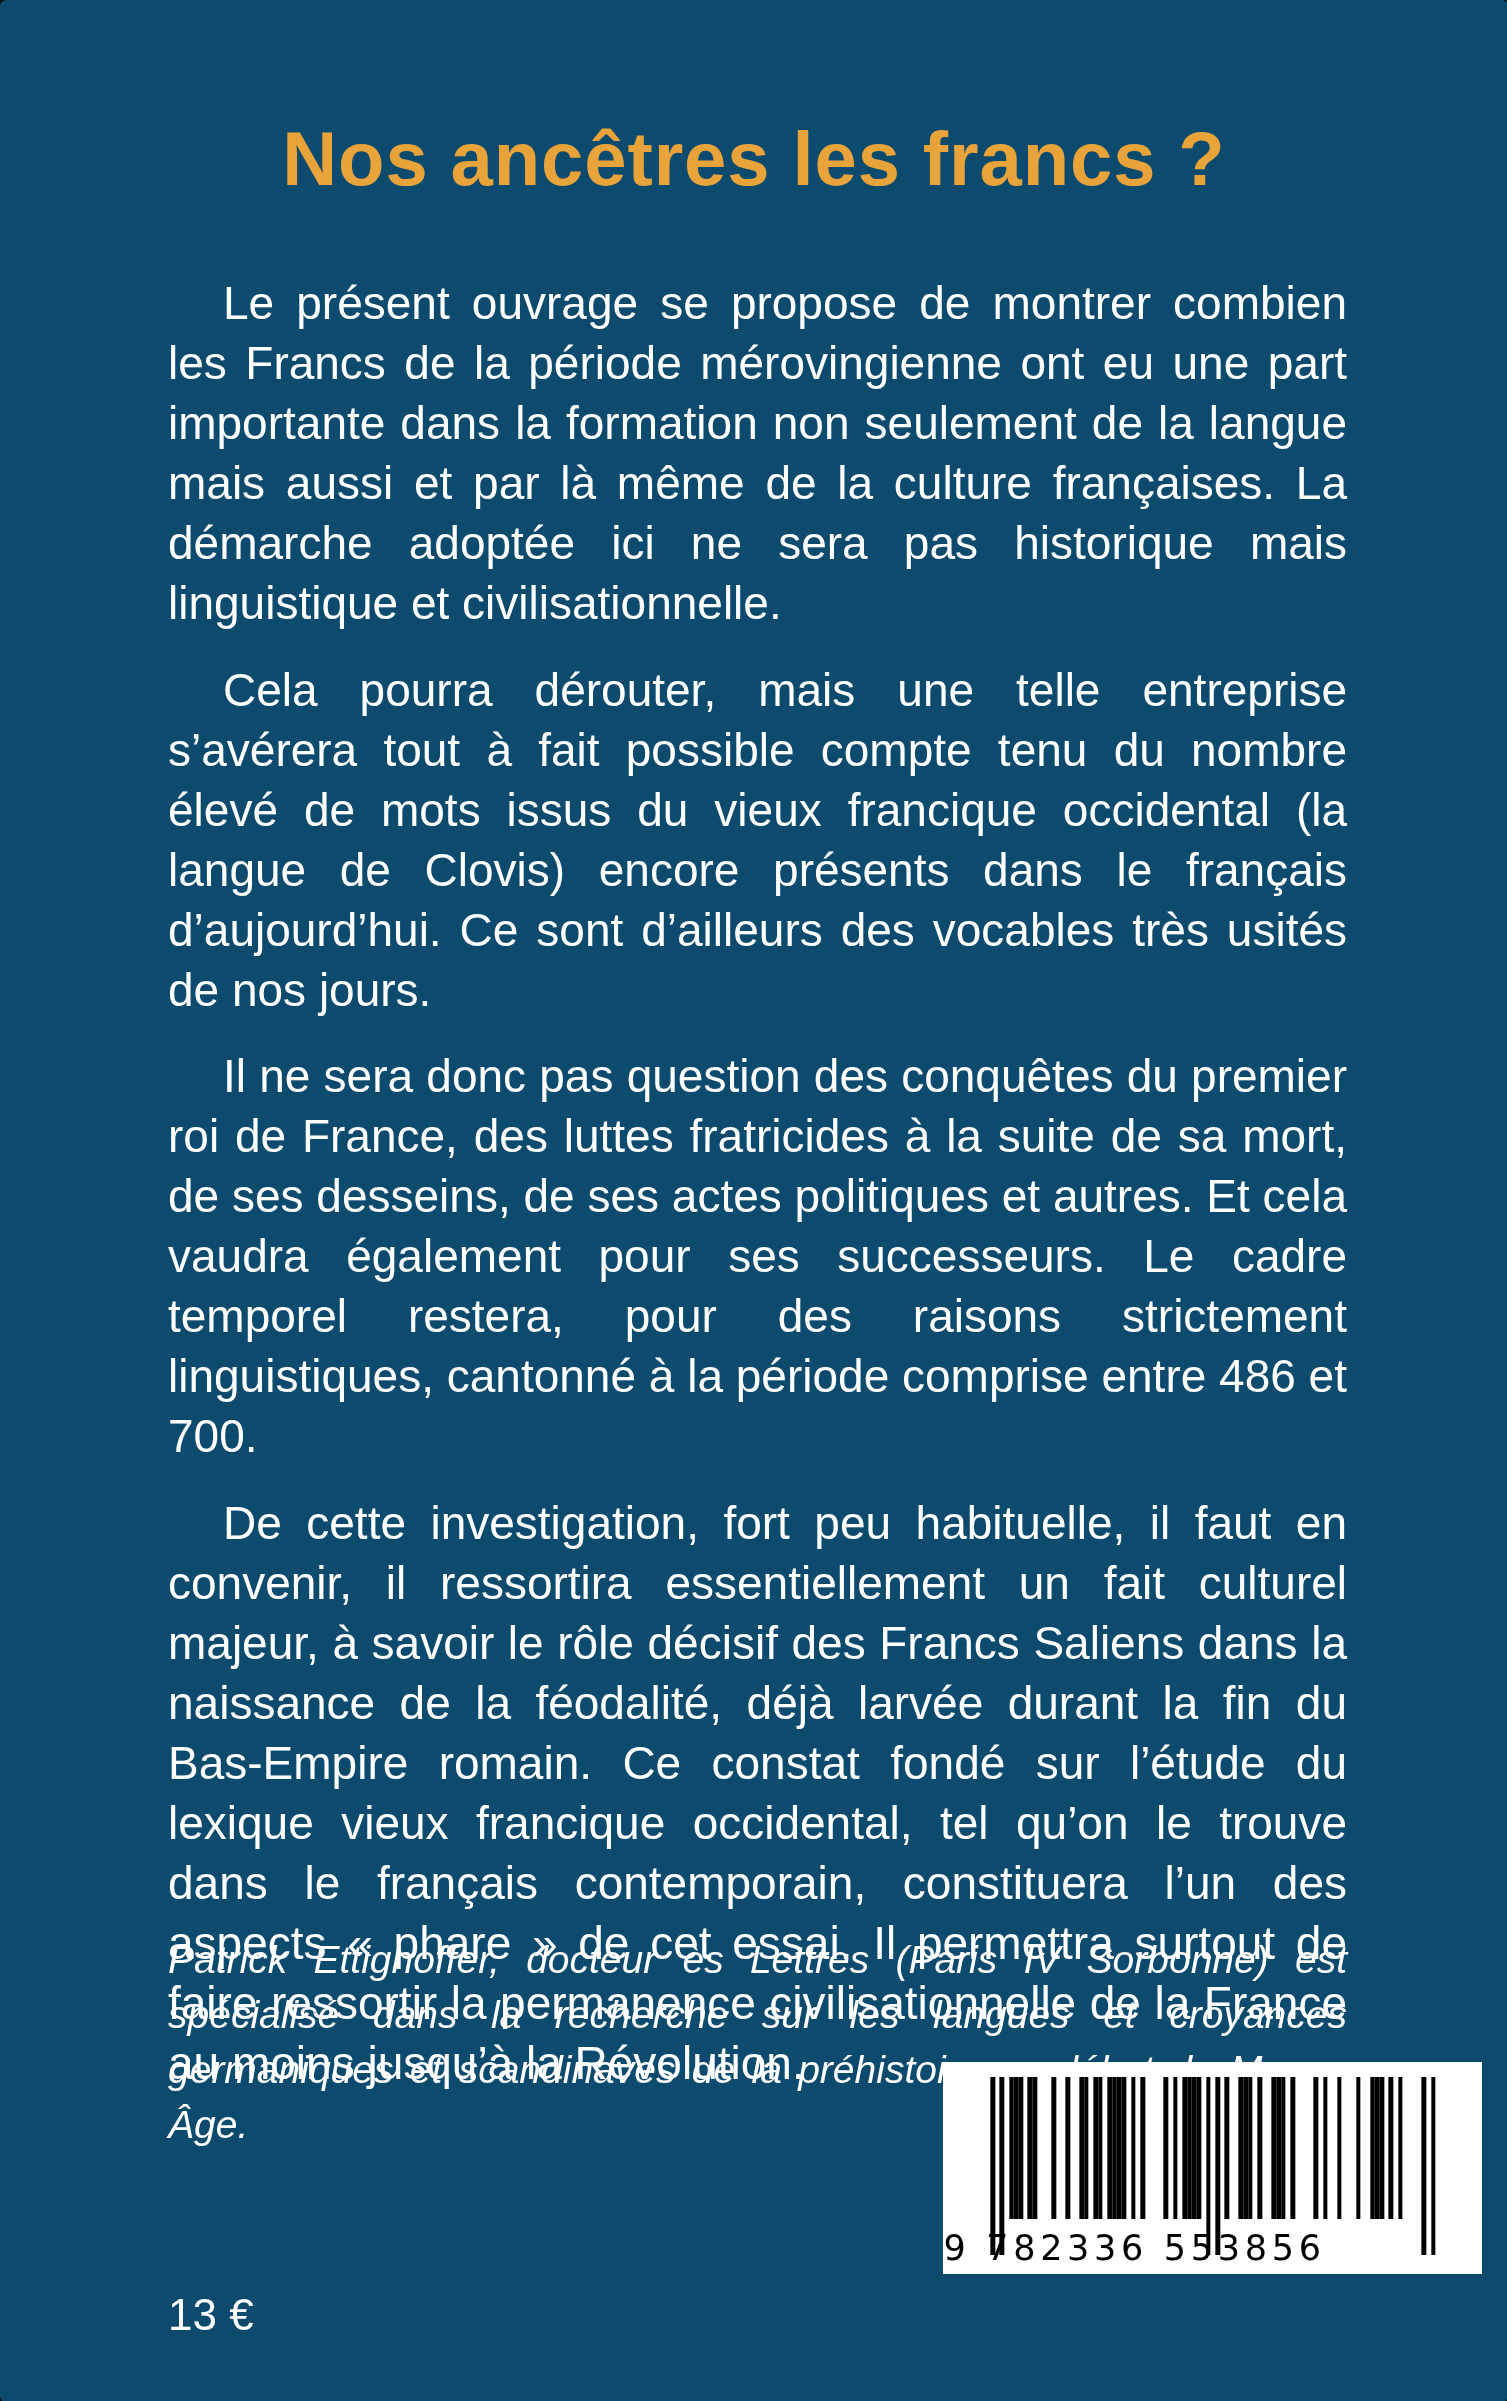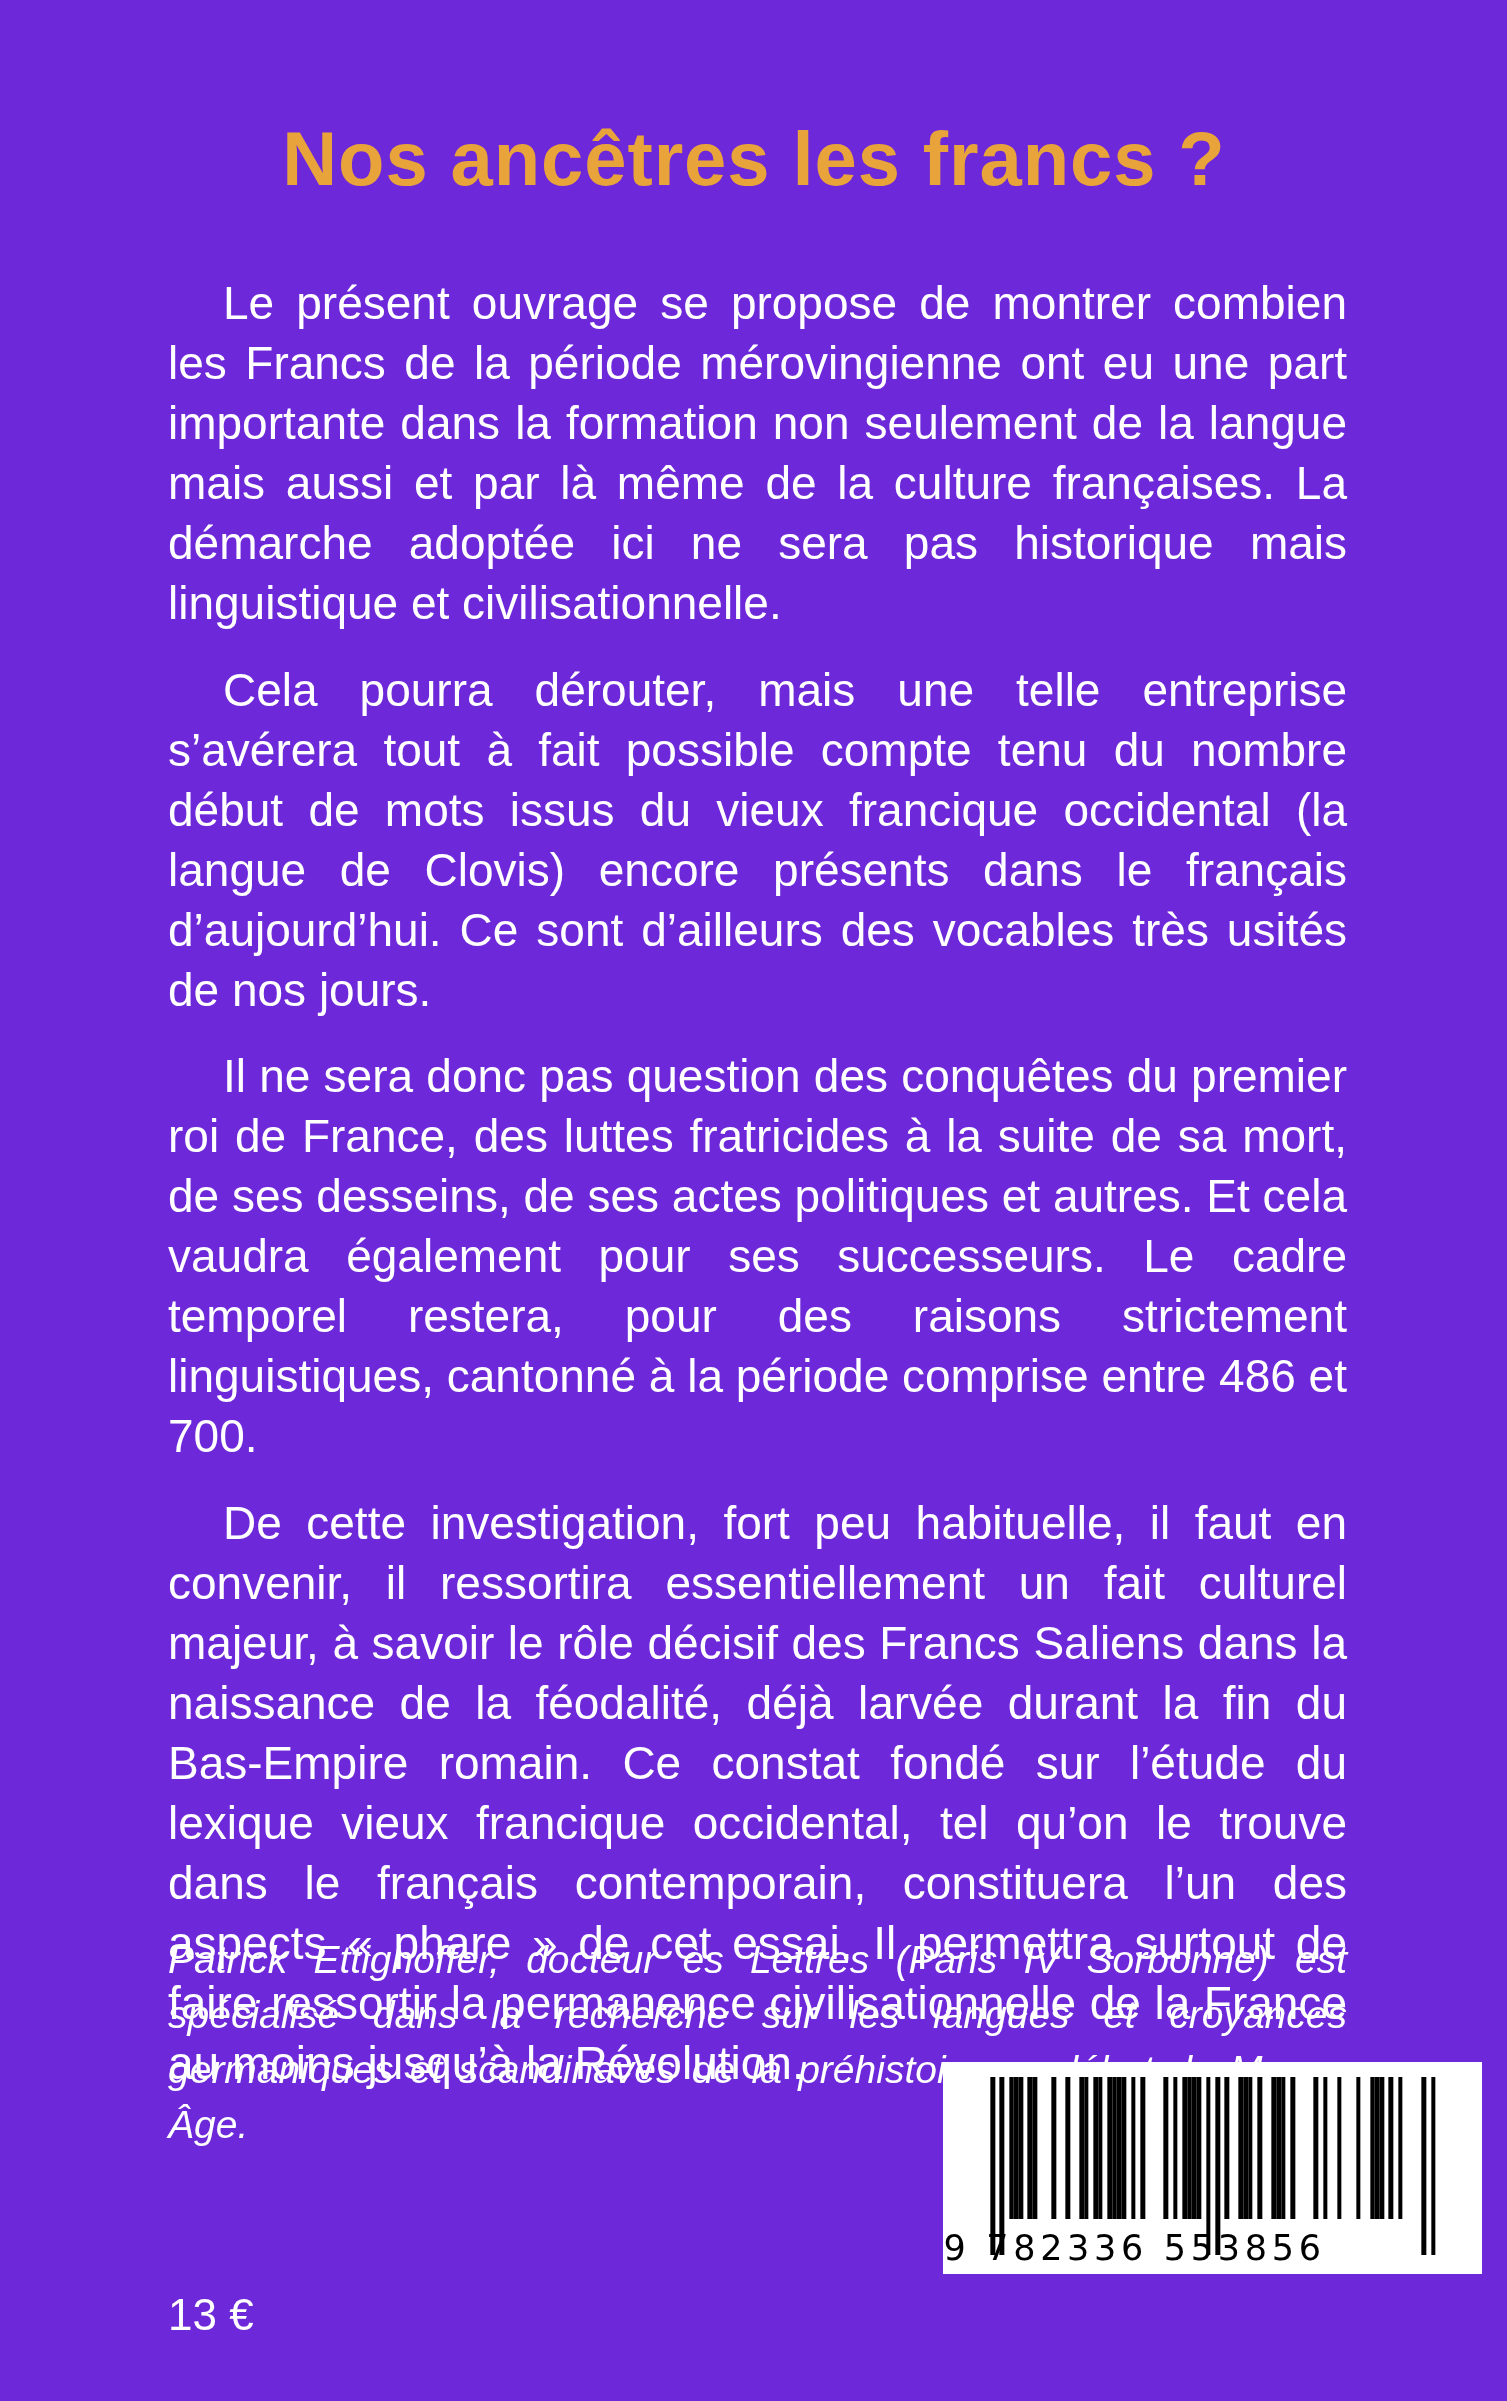--- a/index.html
+++ b/index.html
@@ -106,27 +106,27 @@
     position: absolute;
     top: 2290px;
     left: 168px;
     color: #ffffff;
     font-size: 44px;
   }
 </style>
 </head>
 <body>
 
-<div class="page" style="background: #6d28d9;">
+<div class="page" style="background: #0c4a6e; border-radius: 6px;">
 
   <h1 class="title" style="color: rgb(232, 163, 59);">Nos ancêtres les francs ?</h1>
 
   <div class="body-text">
     <p>Le présent ouvrage se propose de montrer combien les Francs de la période mérovingienne ont eu une part importante dans la formation non seulement de la langue mais aussi et par là même de la culture françaises. La démarche adoptée ici ne sera pas historique mais linguistique et civilisationnelle.</p>
-    <p>Cela pourra dérouter, mais une telle entreprise s’avérera tout à fait possible compte tenu du nombre début de mots issus du vieux francique occidental (la langue de Clovis) encore présents dans le français d’aujourd’hui. Ce sont d’ailleurs des vocables très usités de nos jours.</p>
+    <p>Cela pourra dérouter, mais une telle entreprise s’avérera tout à fait possible compte tenu du nombre élevé de mots issus du vieux francique occidental (la langue de Clovis) encore présents dans le français d’aujourd’hui. Ce sont d’ailleurs des vocables très usités de nos jours.</p>
     <p>Il ne sera donc pas question des conquêtes du premier roi de France, des luttes fratricides à la suite de sa mort, de ses desseins, de ses actes politiques et autres. Et cela vaudra également pour ses successeurs. Le cadre temporel restera, pour des raisons strictement linguistiques, cantonné à la période comprise entre 486 et 700.</p>
     <p>De cette investigation, fort peu habituelle, il faut en convenir, il ressortira essentiellement un fait culturel majeur, à savoir le rôle décisif des Francs Saliens dans la naissance de la féodalité, déjà larvée durant la fin du Bas-Empire romain. Ce constat fondé sur l’étude du lexique vieux francique occidental, tel qu’on le trouve dans le français contemporain, constituera l’un des aspects « phare » de cet essai. Il permettra surtout de faire ressortir la permanence civilisationnelle de la France au moins jusqu’à la Révolution.</p>
   </div>
 
   <p class="bio"><span class="author">Patrick Ettighoffer</span><span>, docteur ès Lettres (Paris IV Sorbonne) est spécialisé dans la recherche sur les langues et croyances germaniques et scandinaves de la préhistoire au début du Moyen Âge.</span></p>
 
   <div class="barcode-box">
     <div class="bars" id="barcode-bars">
         <div class="m b tall"></div>
         <div class="m tall"></div>

